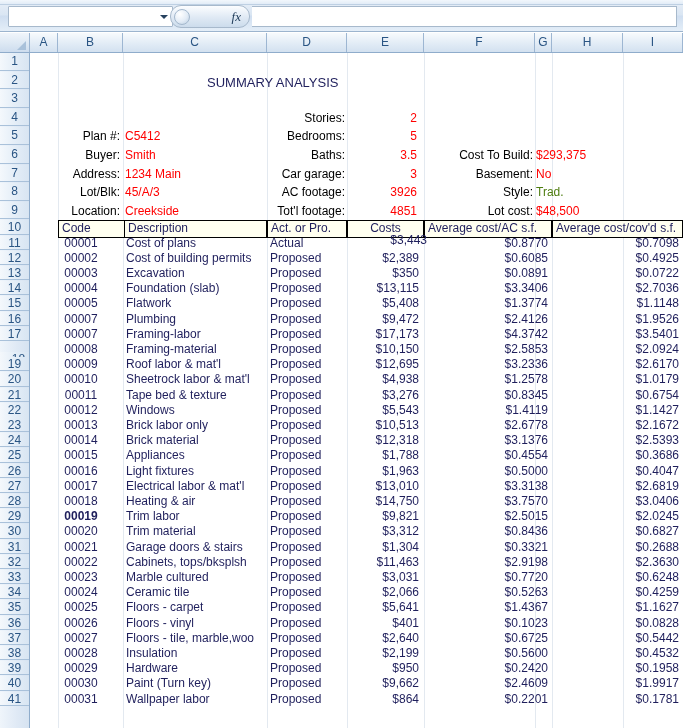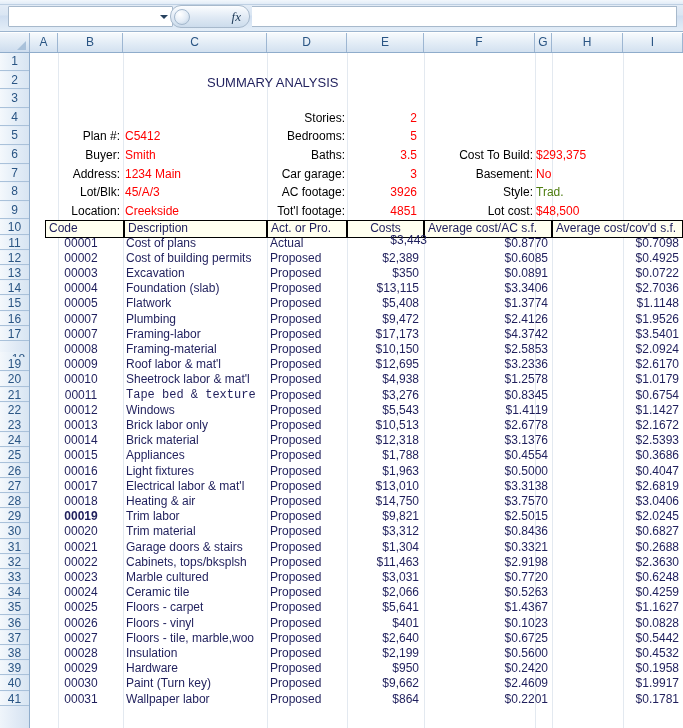--- a/index.html
+++ b/index.html
@@ -308,21 +308,21 @@
         <div class="cell c-red left" style="left: 506px; top: 93px; width: 110px; height: 18.6px; line-height: 18.6px;">$293,375</div>
         <div class="cell c-black right" style="left: 390px; top: 111.6px; width: 113px; height: 18.6px; line-height: 18.6px;">Basement:</div>
         <div class="cell c-red left" style="left: 506px; top: 111.6px; width: 110px; height: 18.6px; line-height: 18.6px;">No</div>
         <div class="cell c-black right" style="left: 390px; top: 130.2px; width: 113px; height: 18.6px; line-height: 18.6px;">Style:</div>
         <div class="cell c-blue left" style="left: 506px; top: 130.2px; width: 110px; height: 18.6px; line-height: 18.6px;">Trad.</div>
         <div class="cell c-black right" style="left: 390px; top: 148.8px; width: 113px; height: 18.6px; line-height: 18.6px;">Lot cost:</div>
         <div class="cell c-red left" style="left: 506px; top: 148.8px; width: 110px; height: 18.6px; line-height: 18.6px;">$48,500</div>
       </div>
 
     <div id="thead-host">
-        <div class="thead-cell" style="left: 15px; top: 167.4px; width: 79px; height: 17.2px; line-height: 15.2px;">Code</div>
+        <div class="thead-cell" style="left: 28px; top: 167.4px; width: 79px; height: 17.2px; line-height: 15.2px;">Code</div>
         <div class="thead-cell" style="left: 94px; top: 167.4px; width: 143px; height: 17.2px; line-height: 15.2px;">Description</div>
         <div class="thead-cell" style="left: 237px; top: 167.4px; width: 80px; height: 17.2px; line-height: 15.2px;">Act. or Pro.</div>
         <div class="thead-cell center" style="left: 317px; top: 167.4px; width: 77px; height: 17.2px; line-height: 15.2px;">Costs</div>
         <div class="thead-cell" style="left: 394px; top: 167.4px; width: 128px; height: 17.2px; line-height: 15.2px;">Average cost/AC s.f.</div>
         <div class="thead-cell" style="left: 522px; top: 167.4px; width: 131px; height: 17.2px; line-height: 15.2px;">Average cost/cov'd s.f.</div>
       </div>
 
     <div id="tbody-host">
         <div>
           <div class="cell c-navy center" style="left: 15px; top: 182.6px; width: 72px; height: 15.2px; line-height: 15.2px;">00001</div>
@@ -399,21 +399,21 @@
         <div>
           <div class="cell c-navy center" style="left: 15px; top: 319.4px; width: 72px; height: 15.2px; line-height: 15.2px;">00010</div>
           <div class="cell c-navy left" style="left: 96px; top: 319.4px; width: 140px; height: 15.2px; line-height: 15.2px;">Sheetrock labor &amp; mat'l</div>
           <div class="cell c-navy left" style="left: 240px; top: 319.4px; width: 76px; height: 15.2px; line-height: 15.2px;">Proposed</div>
           <div class="cell c-navy right" style="left: 317px; top: 319.4px; width: 72px; height: 15.2px; line-height: 15.2px;">$4,938</div>
           <div class="cell c-navy right" style="left: 394px; top: 319.4px; width: 124px; height: 15.2px; line-height: 15.2px;">$1.2578</div>
           <div class="cell c-navy right" style="left: 522px; top: 319.4px; width: 127px; height: 15.2px; line-height: 15.2px;">$1.0179</div>
         </div>
         <div>
           <div class="cell c-navy center" style="left: 15px; top: 334.6px; width: 72px; height: 15.2px; line-height: 15.2px;">00011</div>
-          <div class="cell c-navy left" style="left: 96px; top: 334.6px; width: 140px; height: 15.2px; line-height: 15.2px; font-family: Liberation Mono, monospace;">Tape bed &amp; texture</div>
+          <div class="cell c-navy left" style="left: 96px; top: 334.6px; width: 140px; height: 15.2px; line-height: 15.2px;">Tape bed &amp; texture</div>
           <div class="cell c-navy left" style="left: 240px; top: 334.6px; width: 76px; height: 15.2px; line-height: 15.2px;">Proposed</div>
           <div class="cell c-navy right" style="left: 317px; top: 334.6px; width: 72px; height: 15.2px; line-height: 15.2px;">$3,276</div>
           <div class="cell c-navy right" style="left: 394px; top: 334.6px; width: 124px; height: 15.2px; line-height: 15.2px;">$0.8345</div>
           <div class="cell c-navy right" style="left: 522px; top: 334.6px; width: 127px; height: 15.2px; line-height: 15.2px;">$0.6754</div>
         </div>
         <div>
           <div class="cell c-navy center" style="left: 15px; top: 349.8px; width: 72px; height: 15.2px; line-height: 15.2px;">00012</div>
           <div class="cell c-navy left" style="left: 96px; top: 349.8px; width: 140px; height: 15.2px; line-height: 15.2px;">Windows</div>
           <div class="cell c-navy left" style="left: 240px; top: 349.8px; width: 76px; height: 15.2px; line-height: 15.2px;">Proposed</div>
           <div class="cell c-navy right" style="left: 317px; top: 349.8px; width: 72px; height: 15.2px; line-height: 15.2px;">$5,543</div>

